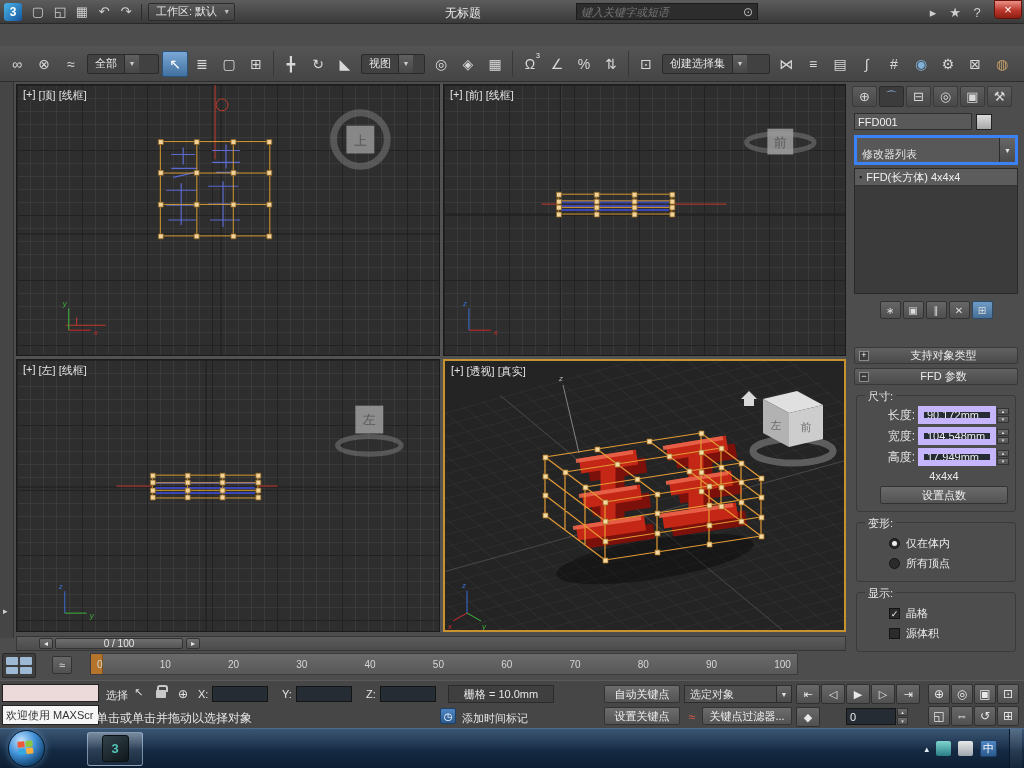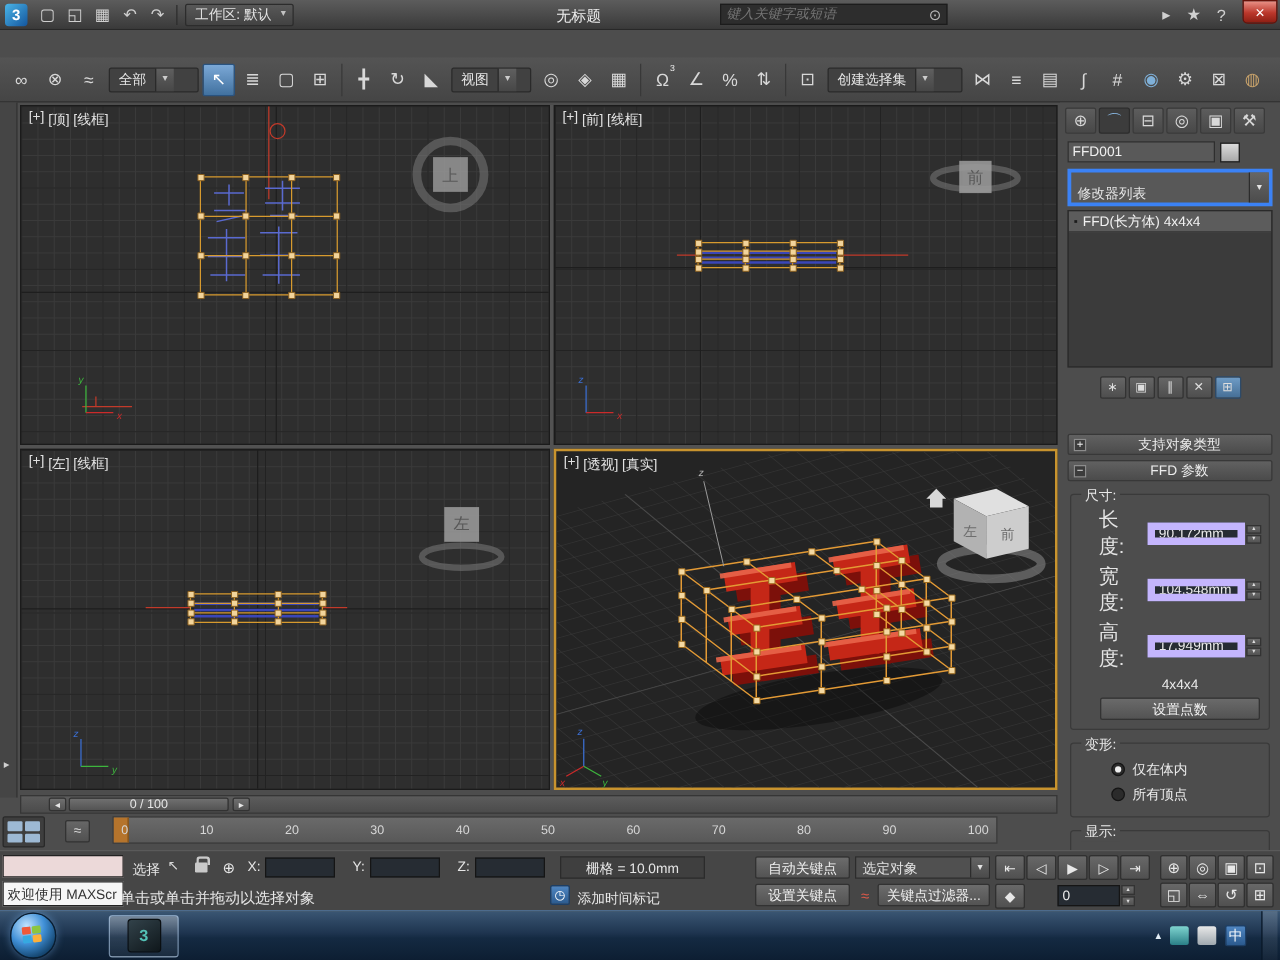--- a/index.html
+++ b/index.html
@@ -14,21 +14,21 @@
  color:#fff;font-weight:bold;font-size:12px;display:flex;align-items:center;justify-content:center;margin-right:5px}
 .tb-ico{width:22px;height:20px;display:flex;align-items:center;justify-content:center;color:#cfcfcf;font-size:13px;border-radius:2px}
 .tb-sep{width:1px;height:16px;background:#2c2c2c;margin:0 4px}
 .ws-drop{height:18px;display:flex;align-items:center;background:linear-gradient(#585858,#424242);
  border:1px solid #2c2c2c;border-radius:2px;padding:0 4px 0 7px;font-size:11px;margin-left:2px}
 .car{font-size:7px;margin-left:6px;color:#c2c2c2}
 .tb-title{position:absolute;left:445px;top:5px;font-size:12px;color:#ececec}
 .searchbox{position:absolute;left:576px;top:3px;width:182px;height:17px;background:#2d2d2d;
  border:1px solid #1c1c1c;display:flex;align-items:center;padding:0 4px}
 .searchbox input{flex:1;background:transparent;border:none;outline:none;color:#a5a5a5;
- font-style:italic;font-size:11px;font-family:Liberation Mono, monospace}
+ font-style:italic;font-size:11px;font-family:Liberation Serif, serif}
 .tb-right{position:absolute;right:36px;top:2px;display:flex;align-items:center}
 .close-btn{position:absolute;right:2px;top:0;width:28px;height:19px;
  background:linear-gradient(#ea9187,#bb372b 55%,#8d1f14);border:1px solid #661109;border-radius:0 0 4px 4px;
  color:#fff;display:flex;align-items:center;justify-content:center;font-size:13px}
 
 
 #menubar{position:absolute;top:24px;left:0;right:0;height:22px;background:#4a4a4a;border-bottom:1px solid #323232;
  display:flex;align-items:center;padding-left:26px}
 .menu-item{padding:3px 9px;color:#e8e8e8;font-size:12px}
 
@@ -113,21 +113,21 @@
 .sb-ico.blue{background:linear-gradient(#6f9cc6,#466f96);border-color:#2d4a68}
 .rollout{margin:4px 4px 0 4px;height:17px;display:flex;align-items:center;background:linear-gradient(#616161,#4b4b4b);
  border:1px solid #383838;border-radius:2px;padding:0 4px;font-size:11px;color:#ececec}
 .rollout.first{margin-top:26px}
 .rollout .pm{width:10px;height:10px;border:1px solid #8c8c8c;background:#3c3c3c;display:flex;align-items:center;
  justify-content:center;font-size:9px;line-height:1;margin-right:5px;color:#eee}
 .rollout .rtxt{flex:1;text-align:center}
 .group{border:1px solid #3a3a3a;border-radius:3px;margin:10px 6px 0 6px;padding:8px 4px 5px 20px;position:relative}
 .gtitle{position:absolute;top:-7px;left:8px;background:#4d4d4d;padding:0 3px;font-size:11px;color:#e8e8e8}
 .spin-row{display:flex;align-items:center;margin:2px 2px 3px 2px}
-.spin-row label{flex:0 0 36px;text-align:left;font-size:16px;margin-right:3px}
+.spin-row label{flex:0 0 36px;text-align:right;font-size:12px;margin-right:3px}
 .spin-field{flex:1;height:18px;background:#262c33;border:6px solid #c4b5fd;color:#ececec;font-size:11px;
  display:flex;align-items:center;padding:0 3px;overflow:hidden;white-space:nowrap}
 .spinner{width:12px;margin-left:1px;display:flex;flex-direction:column;gap:1px}
 .spinner span{height:7px;background:linear-gradient(#6a6a6a,#525252);border:1px solid #333;font-size:5px;
  line-height:5px;text-align:center;color:#ddd}
 .points-line{text-align:center;font-size:11px;margin:4px 0;color:#ececec}
 .p-btn{display:block;margin:2px auto 2px auto;width:128px;height:18px;background:linear-gradient(#6a6a6a,#535353);
  border:1px solid #333;border-radius:2px;color:#f0f0f0;font-size:11px;font-family:inherit}
 .optrow{display:flex;align-items:center;margin:5px 0 5px 12px;font-size:11px;color:#ececec}
 .cb{width:11px;height:11px;background:#2b2b2b;border:1px solid #141414;display:inline-flex;align-items:center;
@@ -137,21 +137,21 @@
 .rd i{width:5px;height:5px;border-radius:50%;background:#efefef}
 
 
 #statusbar{position:absolute;left:0;top:680px;width:1024px;height:48px;background:#464646;border-top:1px solid #5a5a5a}
 .macro-box{position:absolute;left:2px;top:3px;width:97px;height:18px;background:#ecd9d9;border:1px solid #222}
 .listen-box{position:absolute;left:2px;top:24px;width:97px;height:20px;background:#f6f6f6;border:1px solid #222;
  color:#333;font-size:11px;padding:2px 3px;overflow:hidden;white-space:nowrap}
 .sb-label{position:absolute;font-size:11px;color:#e6e6e6}
 .sb-field{position:absolute;width:56px;height:16px;background:#262c33;border:1px solid #151515;color:#ececec;
  font-size:11px;padding:0 3px;font-family:inherit}
-.grid-box{position:absolute;left:448px;top:4px;width:116px;height:18px;background:#3f3f3f;border:1px solid #2b2b2b;
+.grid-box{position:absolute;left:448px;top:4px;width:106px;height:18px;background:#3f3f3f;border:1px solid #2b2b2b;
  font-size:11px;display:flex;align-items:center;justify-content:center;color:#e6e6e6}
 .s-btn{position:absolute;height:18px;background:linear-gradient(#6c6c6c,#535353);border:1px solid #323232;
  border-radius:2px;color:#f0f0f0;font-size:11px;font-family:inherit;display:flex;align-items:center;justify-content:center}
 .sel-drop{position:absolute;left:684px;top:4px;width:108px;height:18px;display:flex;align-items:center;
  background:#505050;border:1px solid #2c2c2c;font-size:11px}
 .sel-drop .txt{flex:1;padding:0 5px}
 .sel-drop .arr{width:15px;align-self:stretch;display:flex;align-items:center;justify-content:center;
  background:linear-gradient(#646464,#4b4b4b);border-left:1px solid #2c2c2c;font-size:7px}
 .pb{position:absolute;top:3px;width:24px;height:20px;display:flex;align-items:center;justify-content:center;
  background:linear-gradient(#686868,#505050);border:1px solid #303030;border-radius:2px;color:#e8e8e8;font-size:11px}

